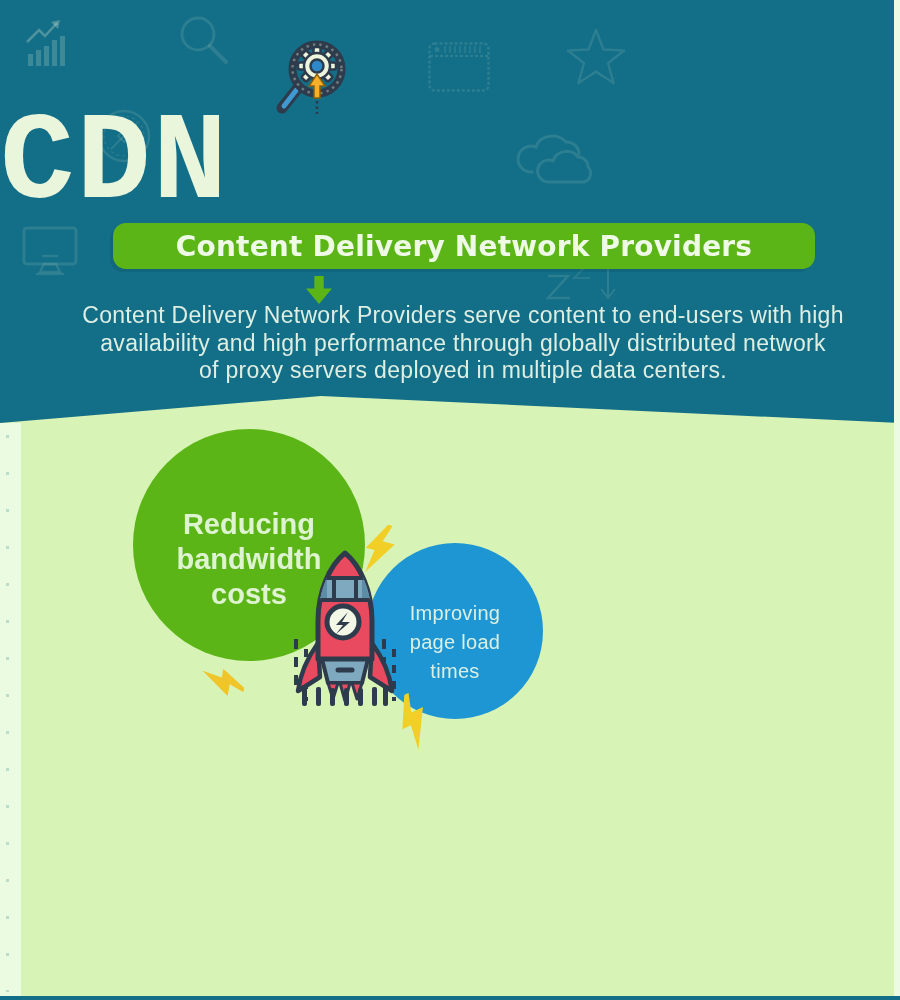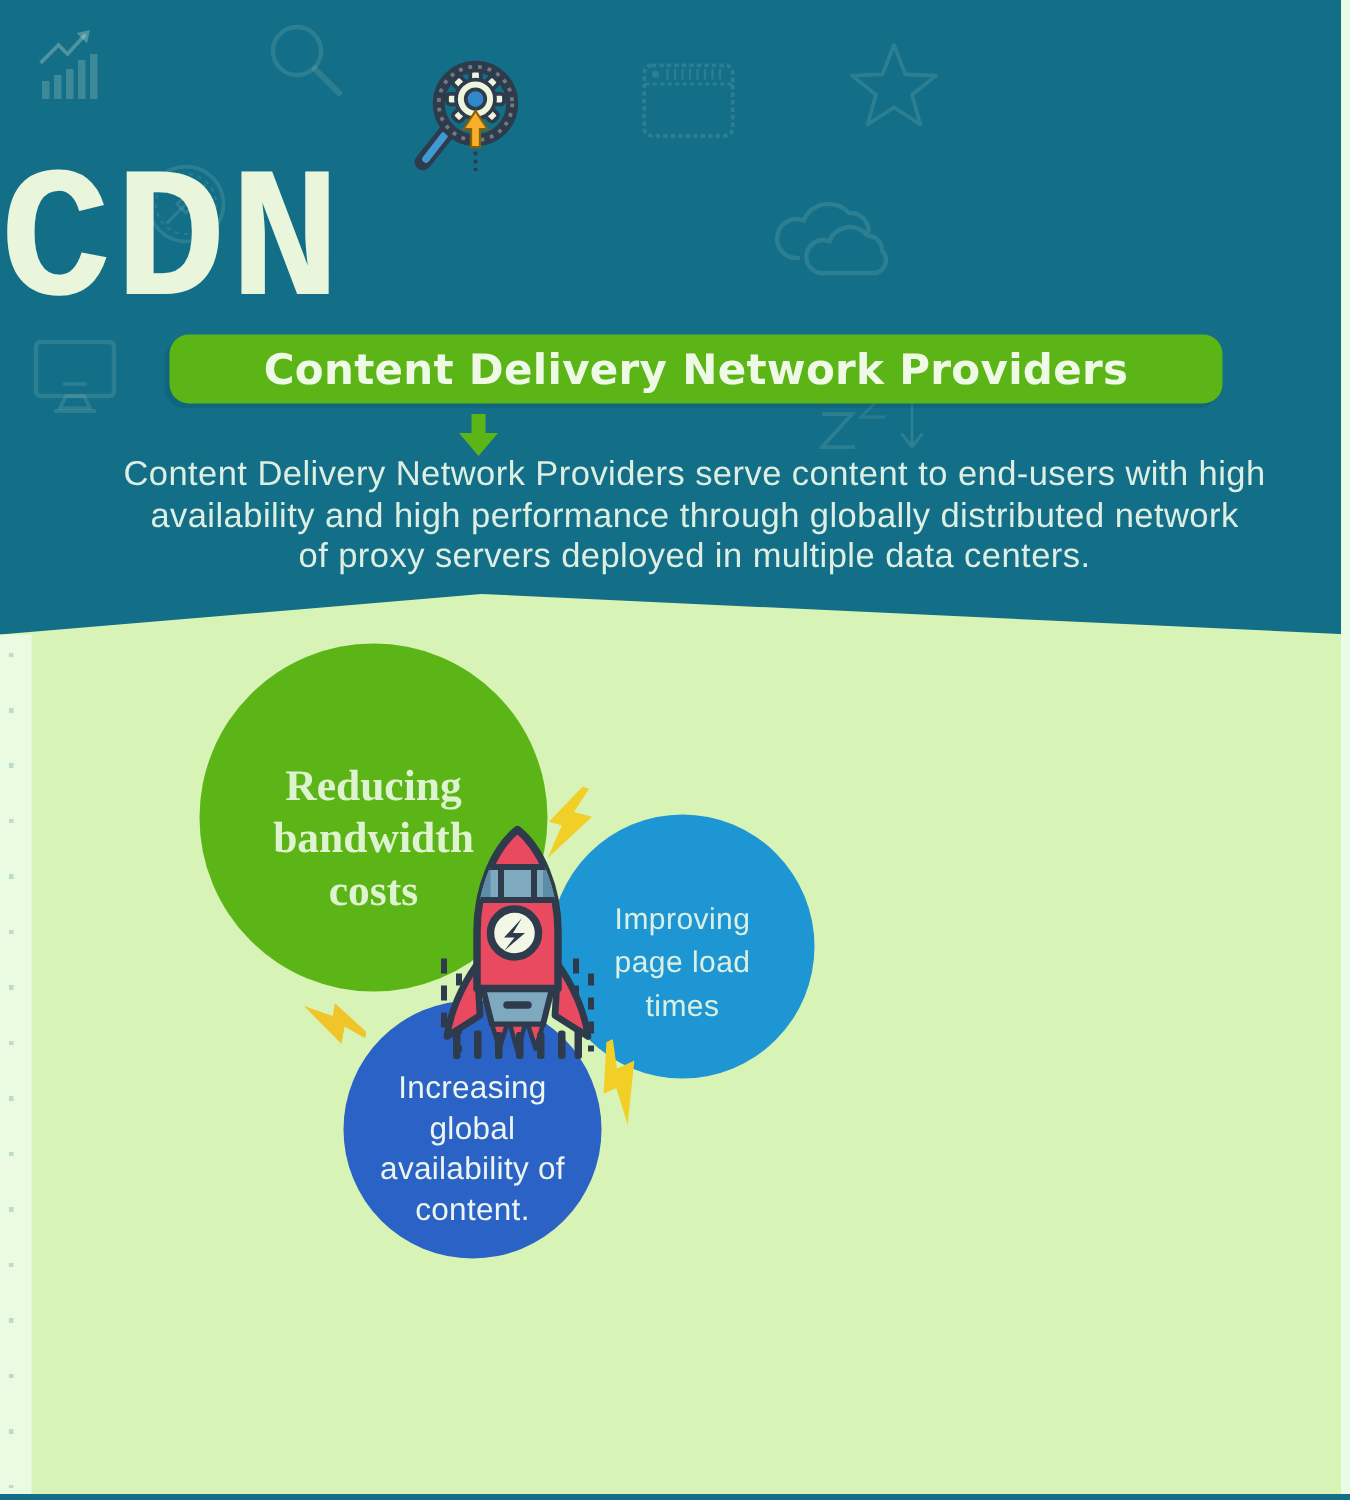--- a/index.html
+++ b/index.html
@@ -45,21 +45,21 @@
     position:absolute;left:6px;top:12px;bottom:8px;width:3px;
     background:repeating-linear-gradient(to bottom, rgba(19,110,135,.22) 0 3px, transparent 3px 37px);
   }
   .circle{
     position:absolute;border-radius:50%;display:flex;align-items:center;justify-content:center;
     text-align:center;box-sizing:border-box;
   }
   .circle-label{white-space:pre-line;}
   .c-green{left:133px;top:33px;width:232px;height:232px;background:#5cb517;padding-top:28px;z-index:1;}
   .c-green .circle-label{
-    font-family:Liberation Serif, serif;font-weight:bold;font-size:29px;line-height:35px;color:#def3cf;
+    font-family:Liberation Sans, sans-serif;font-weight:bold;font-size:29px;line-height:35px;color:#def3cf;
   }
   .c-blue{left:367px;top:147px;width:176px;height:176px;background:#1e96d3;padding-top:23px;z-index:1;}
   .c-blue .circle-label{font-size:20px;line-height:29px;color:#daf0e4;letter-spacing:0.3px;}
   .c-darkblue{left:229px;top:271px;width:172px;height:172px;background:#2b62c6;padding-top:26px;z-index:2;}
   .c-darkblue .circle-label{font-size:21px;line-height:27px;color:#edf5ef;letter-spacing:0.2px;}
   .rocket{position:absolute;left:278px;top:147px;width:134px;height:165px;z-index:5;}
   .bolt{position:absolute;z-index:4;}
   .bolt-top{left:366px;top:127px;width:27px;height:52px;transform:rotate(15deg);}
   .bolt-left{left:210px;top:264px;width:26px;height:44px;transform:rotate(100deg);}
   .bolt-bottom{left:400px;top:297px;width:28px;height:56px;transform:rotate(-25deg);}
@@ -180,26 +180,20 @@
 bandwidth
 costs</div>
     </div>
 
     <div class="circle c-blue">
       <div class="circle-label">Improving
 page load
 times</div>
     </div>
 
-    <div class="circle c-darkblue">
-      <div class="circle-label">Increasing
-global
-availability of
-content.</div>
-    </div>
 
     <svg class="bolt bolt-top" viewBox="0 0 24 44" preserveAspectRatio="none">
       <polygon points="14,0 0,24 8,24 5,44 24,15 13,15 18,0" fill="#f2cf27"></polygon>
     </svg>
     <svg class="bolt bolt-left" viewBox="0 0 24 44" preserveAspectRatio="none">
       <polygon points="14,0 0,24 8,24 5,44 24,15 13,15 18,0" fill="#f0c52a"></polygon>
     </svg>
     <svg class="bolt bolt-bottom" viewBox="0 0 24 44" preserveAspectRatio="none">
       <polygon points="14,0 0,24 8,24 5,44 24,15 13,15 18,0" fill="#f2cf27"></polygon>
     </svg>

